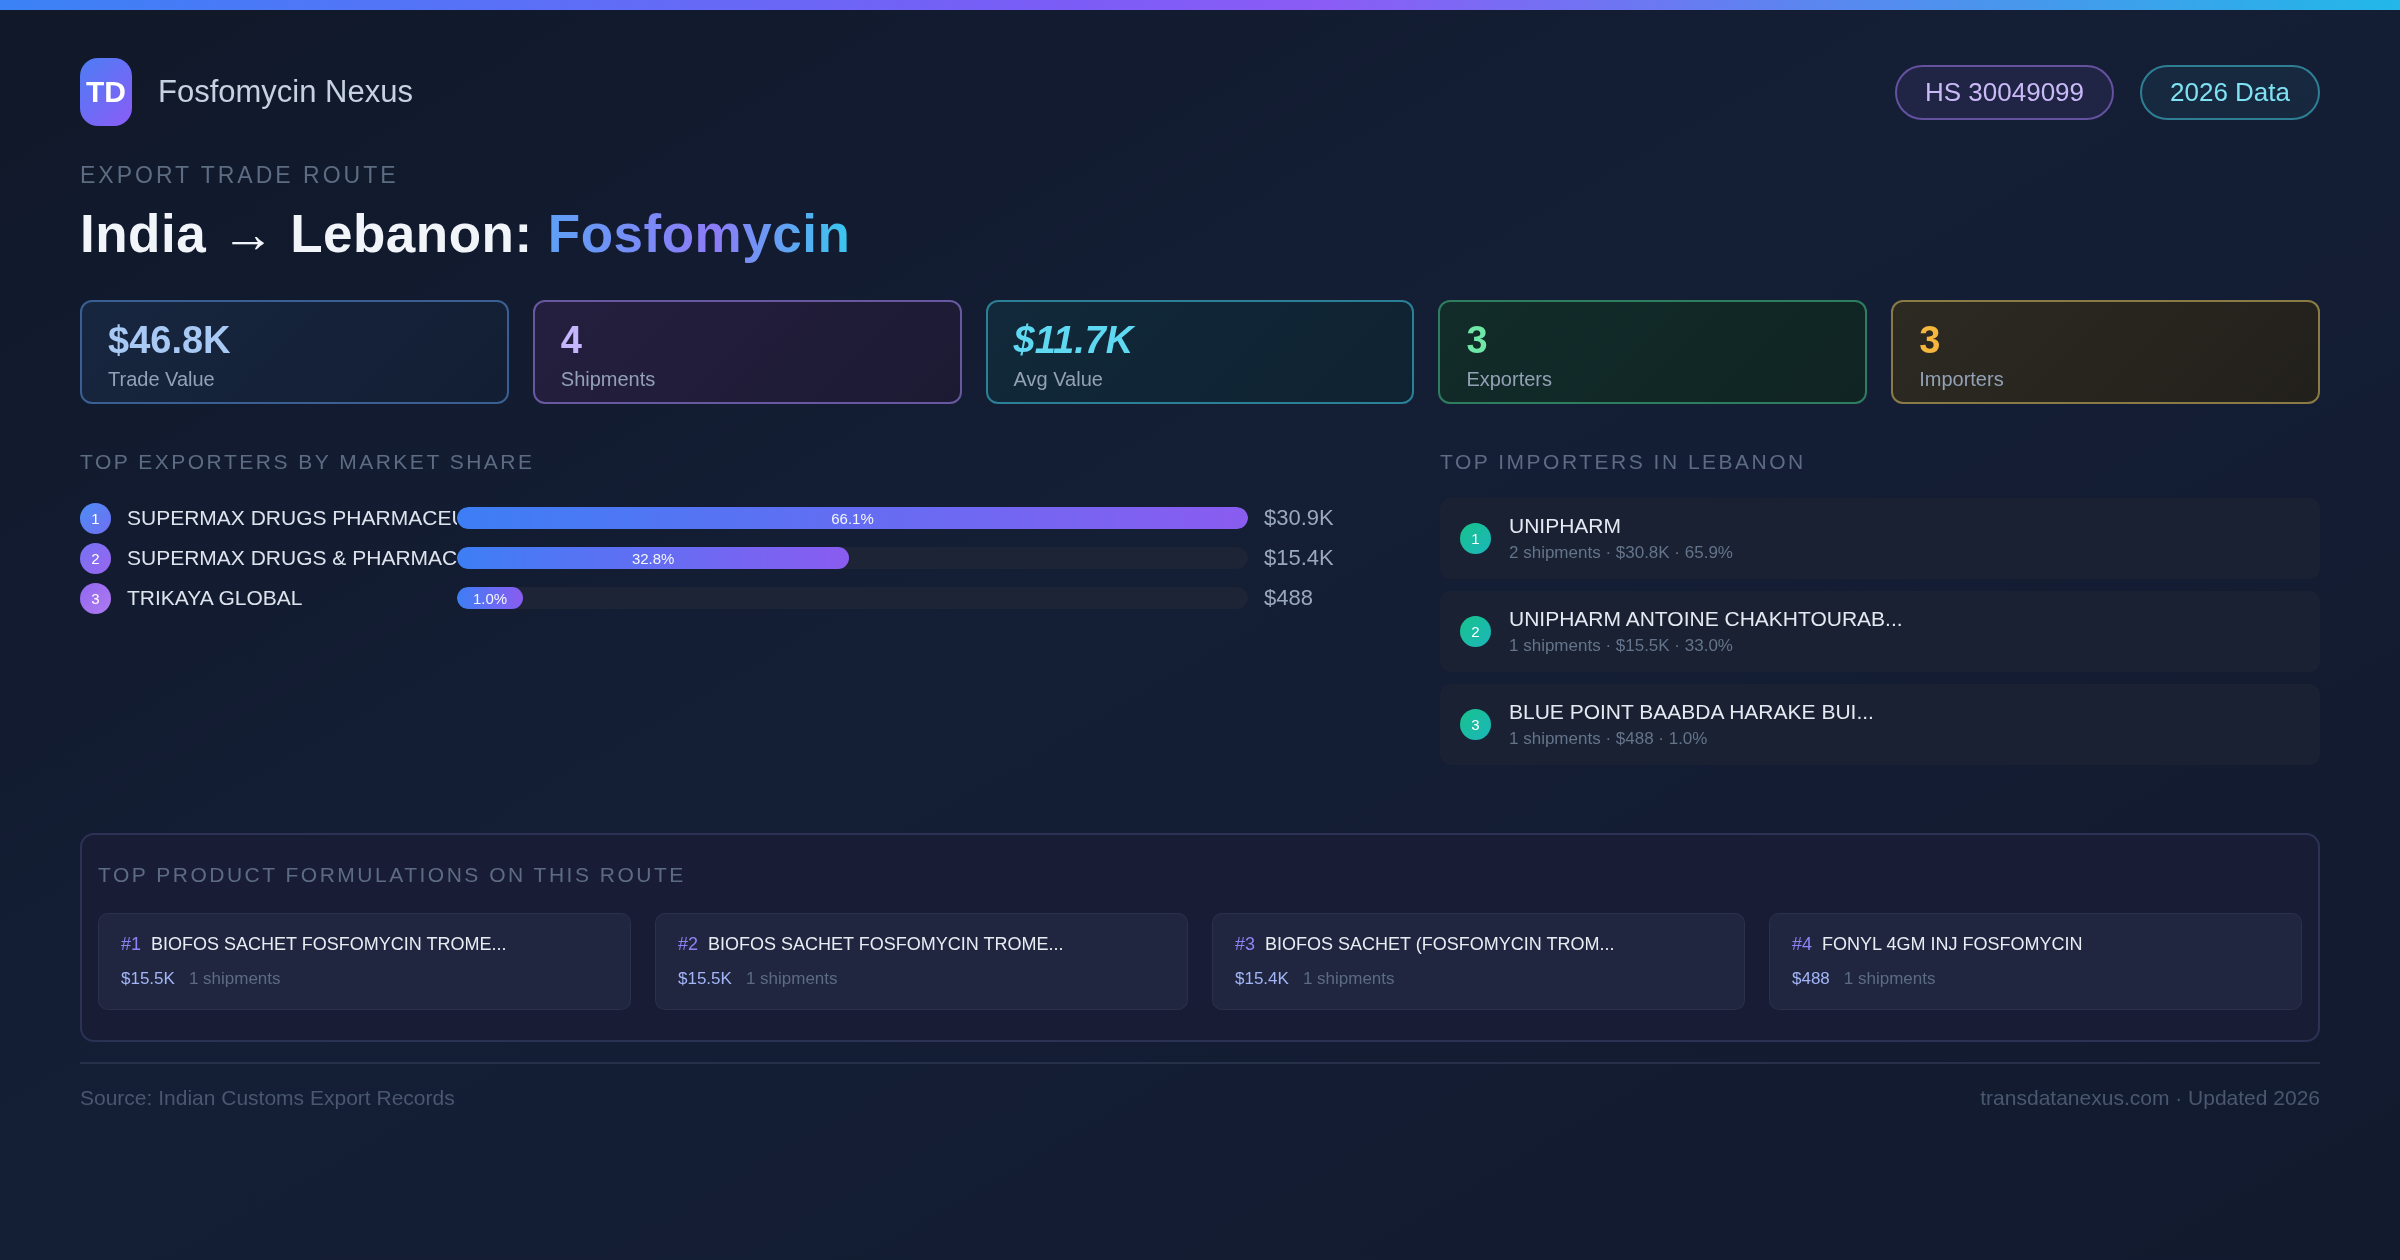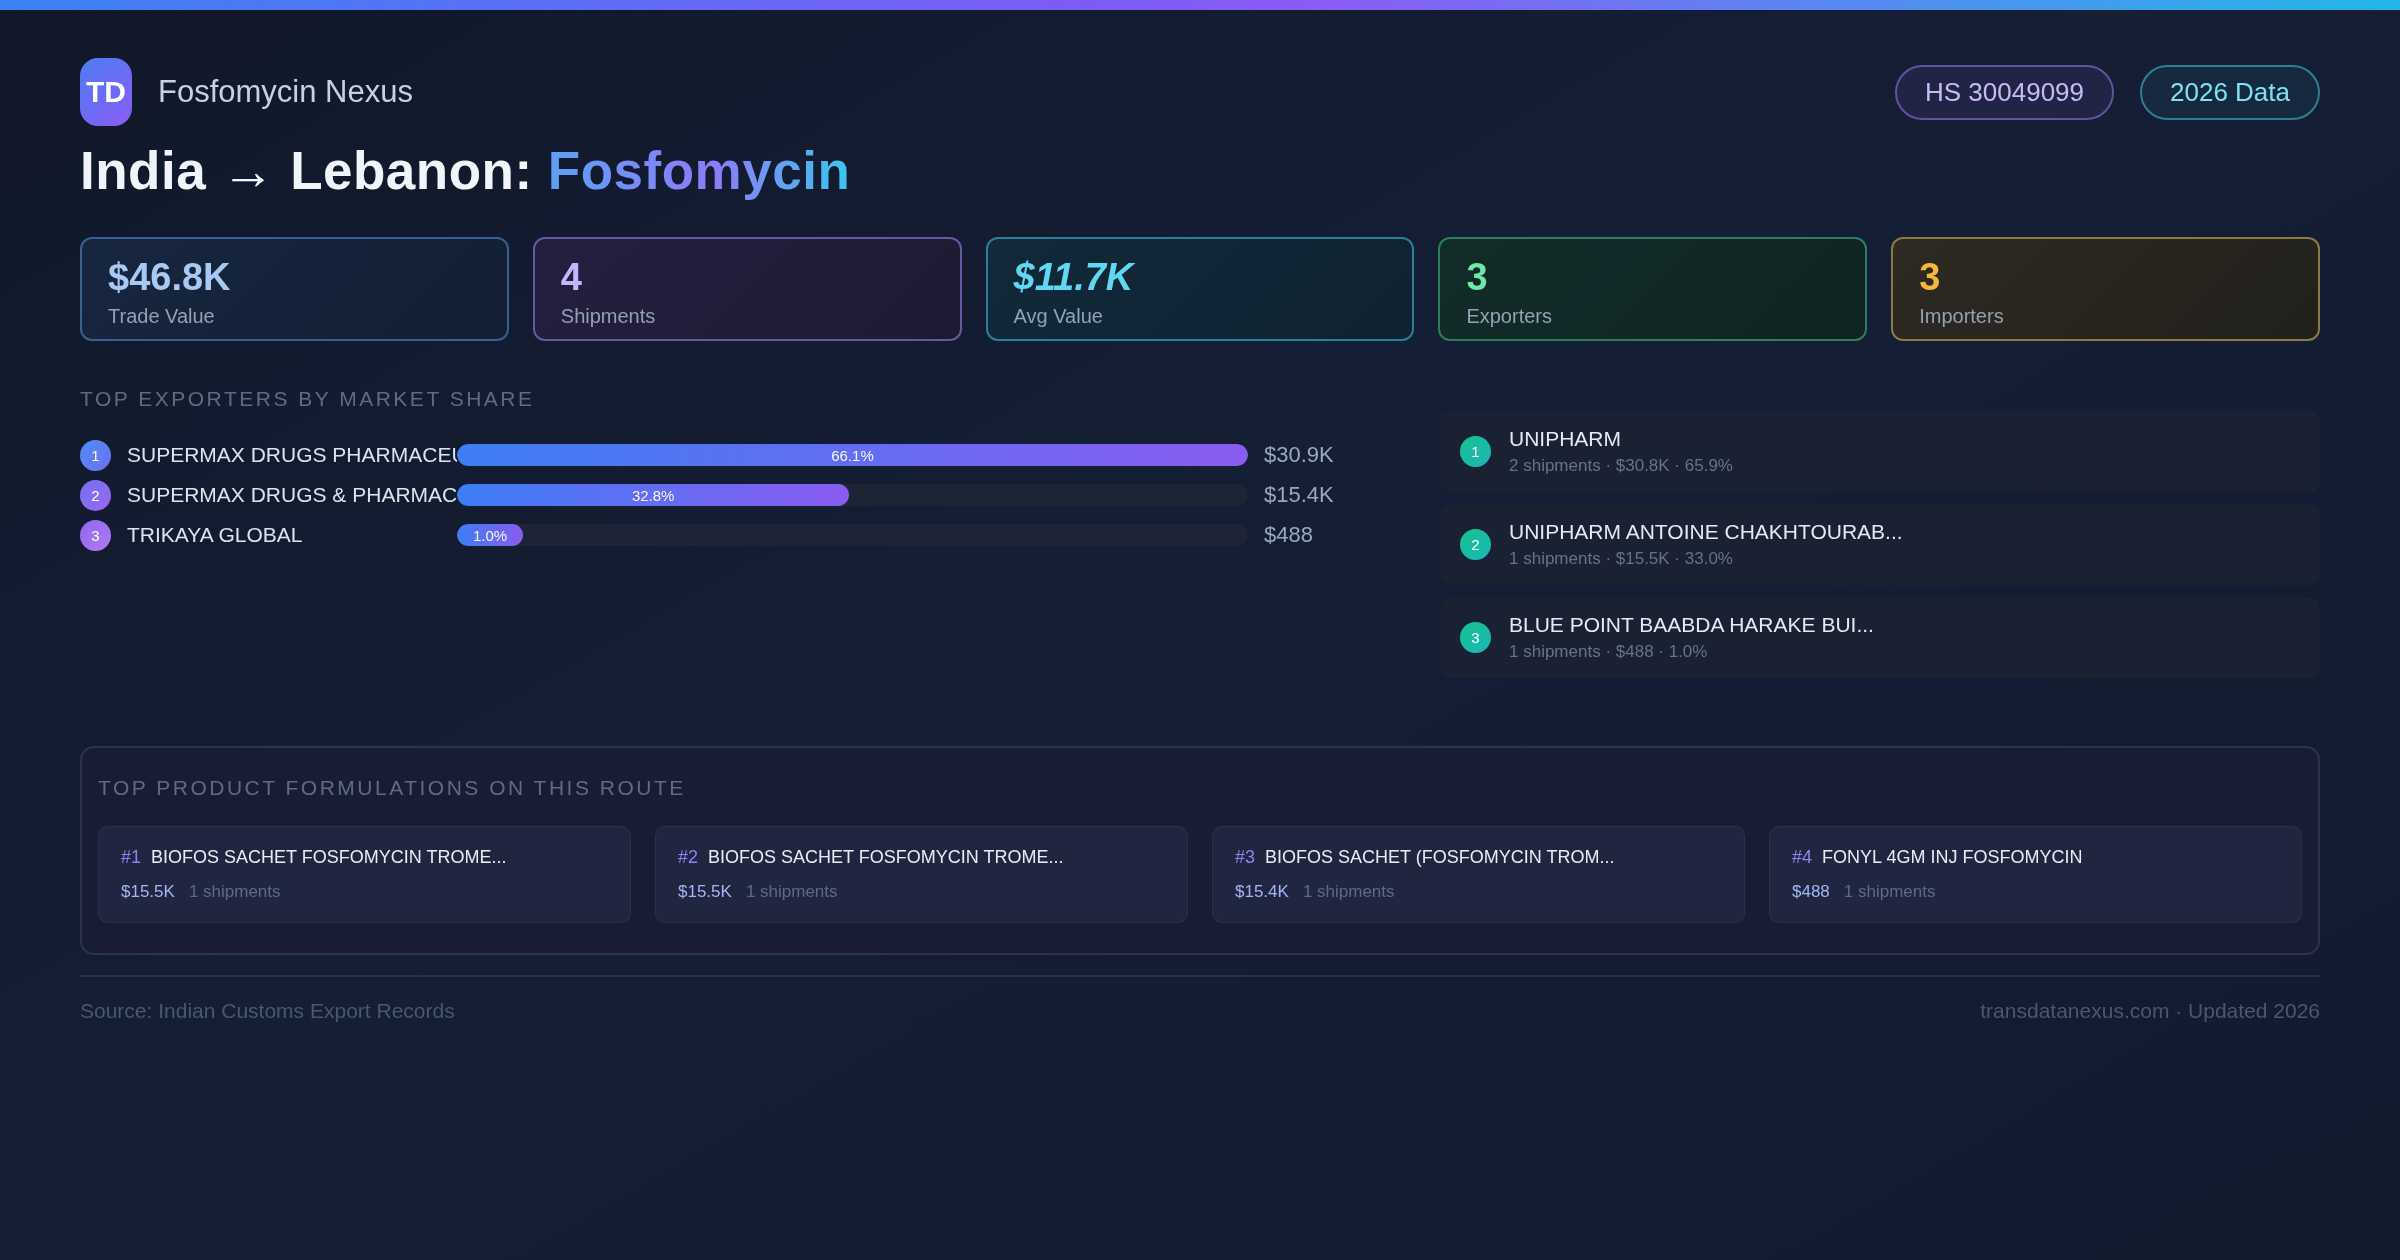--- a/index.html
+++ b/index.html
@@ -95,20 +95,21 @@
 
   <div class="header">
     <div class="logo">TD</div>
     <div class="appname">Fosfomycin Nexus</div>
     <div class="header-badges">
       <div class="pill pill-hs">HS 30049099</div>
       <div class="pill pill-year">2026 Data</div>
     </div>
   </div>
 
+  <div class="eyebrow">EXPORT TRADE ROUTE</div>
   <div class="title"><span>India → Lebanon: </span><span class="product">Fosfomycin</span></div>
 
   <div class="stats">
     <div class="stat stat-blue">
       <div class="v">$46.8K</div>
       <div class="l">Trade Value</div>
     </div>
     <div class="stat stat-purple">
       <div class="v">4</div>
       <div class="l">Shipments</div>
@@ -163,20 +164,21 @@
               <span class="bar-pct">1.0%</span>
             </div>
           </div>
           <div class="exp-val">$488</div>
         </div>
 
       </div>
     </div>
 
     <div>
+      <div class="sec-head">TOP IMPORTERS IN LEBANON</div>
       <div class="imp-rows">
 
         <div class="imp-row">
           <div class="rank rank-t">1</div>
           <div class="imp-texts">
             <div class="imp-name">UNIPHARM</div>
             <div class="imp-sub">2 shipments · $30.8K · 65.9%</div>
           </div>
         </div>
 

